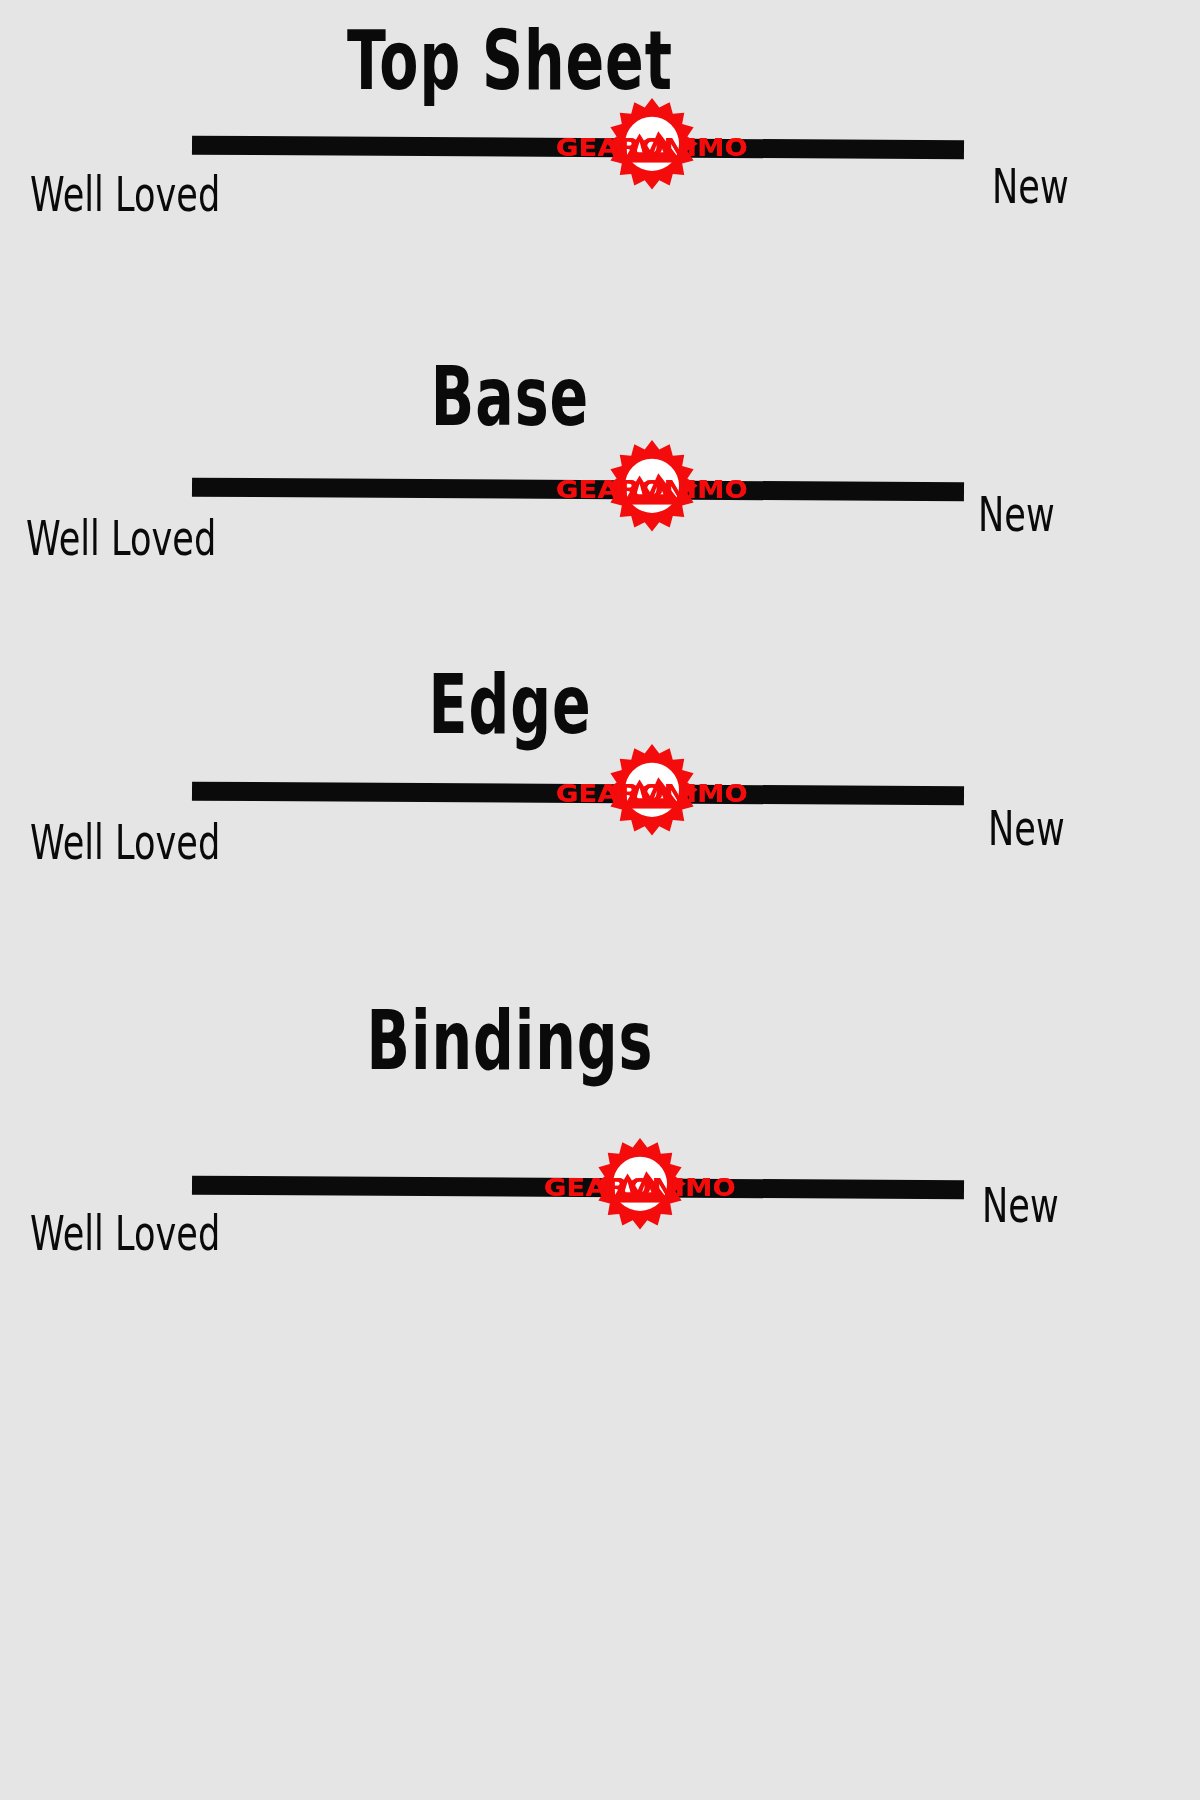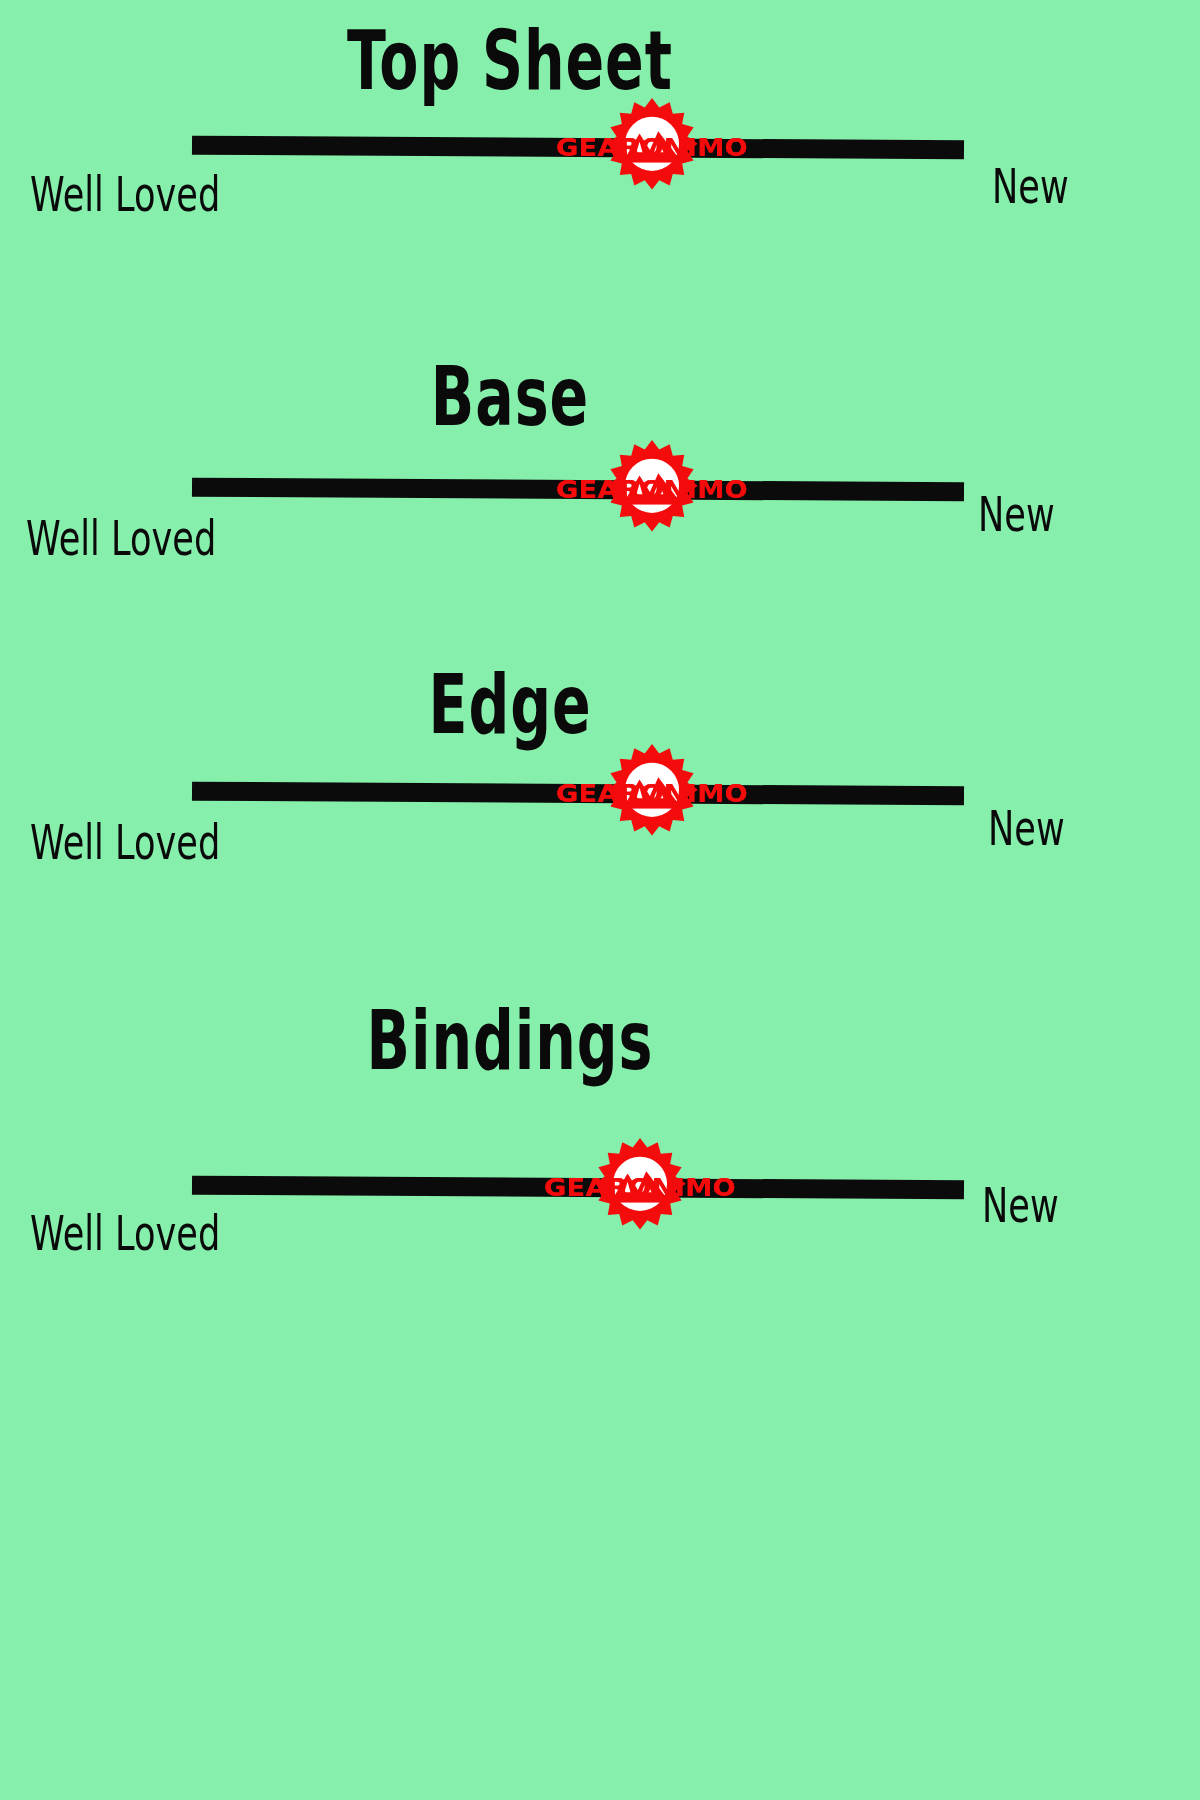--- a/index.html
+++ b/index.html
@@ -11,21 +11,21 @@
     width: 1200px; height: 1800px;
     position: relative;
     overflow: hidden;
     font-family: "DejaVu Sans", sans-serif;
   }
 
   .sheet {
     position: absolute;
     left: 0; top: 0;
     width: 1200px; height: 1800px;
-    background: #86efac;
+    background: #e5e5e5;
   }
 
   
   .scale-block {
     position: absolute;
     left: 0;
     width: 1200px;
   }
 
   .scale-title {

